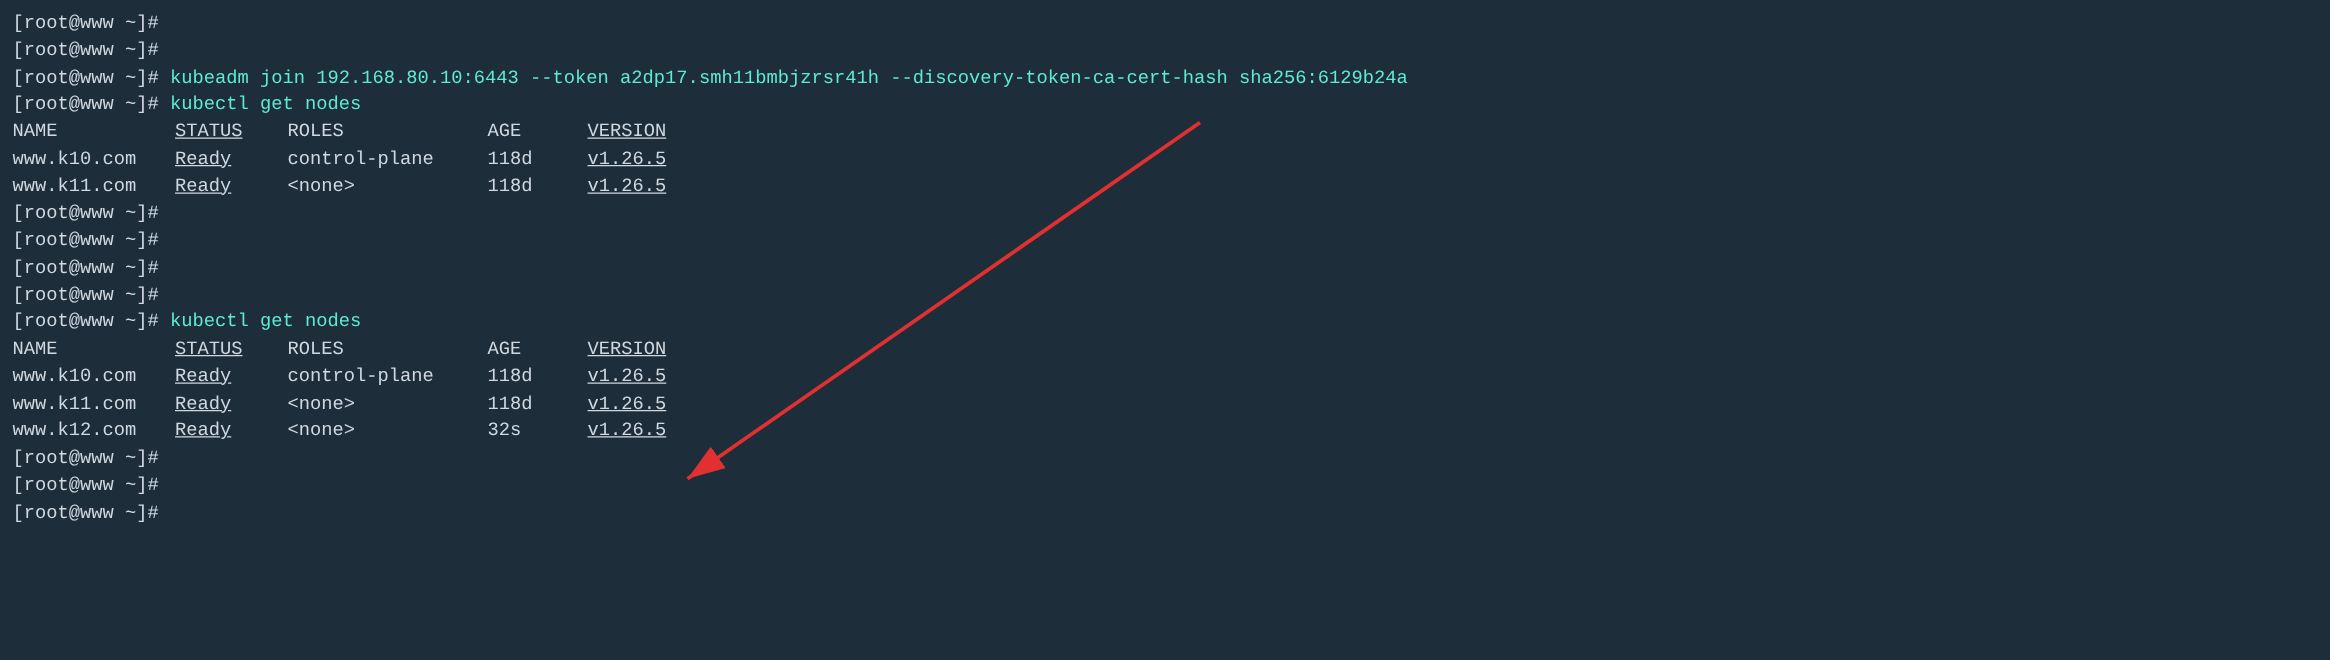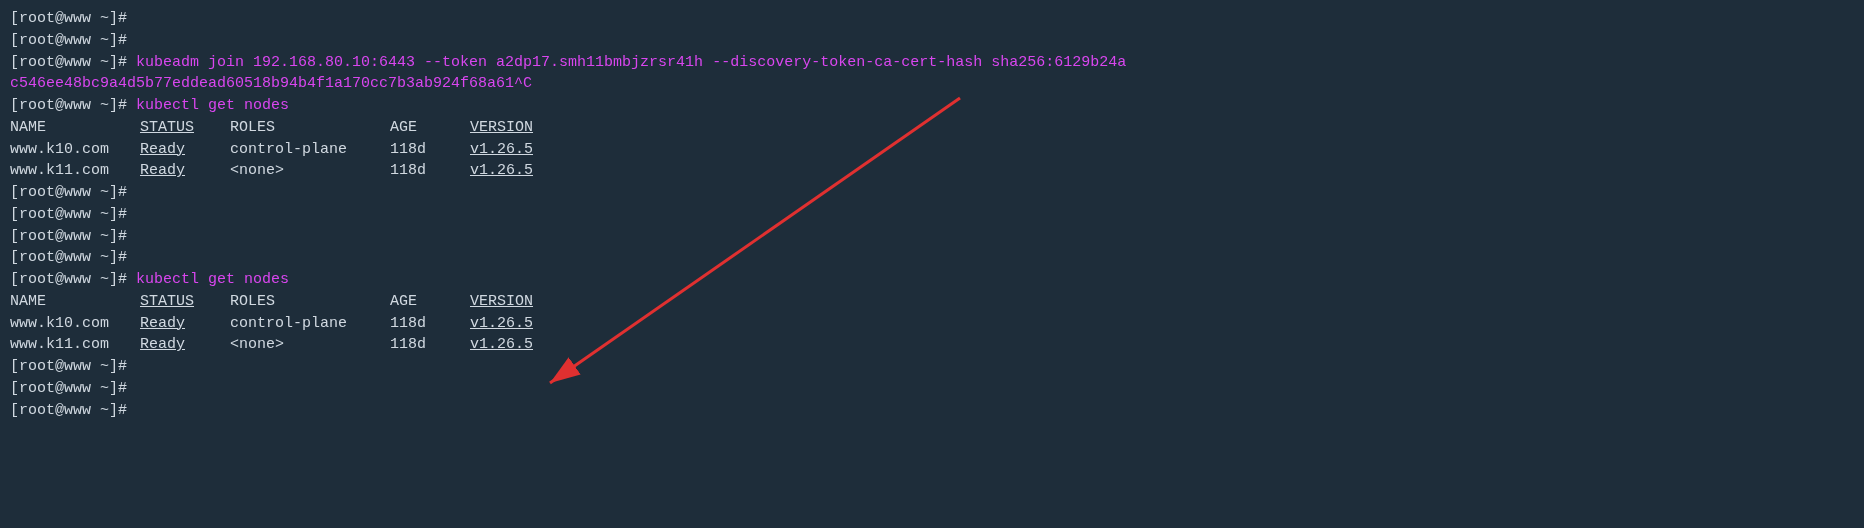--- a/index.html
+++ b/index.html
@@ -30,21 +30,21 @@
     .line {
       white-space: pre;
       display: block;
     }
 
     .prompt {
       color: #d0d8e0;
     }
 
     .cmd {
-      color: #d946ef;
+      color: #5eead4;
     }
 
     .col-name   { display: inline-block; min-width: 130px; }
     .col-status { display: inline-block; min-width: 90px; text-decoration: underline; }
     .col-roles  { display: inline-block; min-width: 160px; }
     .col-age    { display: inline-block; min-width: 80px; }
     .col-ver    { display: inline-block; text-decoration: underline; }
 
     
     .arrow-overlay {
@@ -69,37 +69,37 @@
     </defs>
     <line x1="950" y1="90" x2="540" y2="375" stroke="#e03030" stroke-width="3" marker-end="url(#arrowhead)"></line>
   </svg>
 
   <span class="line"><span class="prompt">[root@www ~]#</span></span>
 
   <span class="line"><span class="prompt">[root@www ~]#</span></span>
 
   <span class="line"><span class="prompt">[root@www ~]# </span><span class="cmd">kubeadm join 192.168.80.10:6443 --token a2dp17.smh11bmbjzrsr41h --discovery-token-ca-cert-hash sha256:6129b24a</span></span>
 
-  <span class="line"><span class="cmd">c546ee48bc9a4d5b77eddead60518b94b4f1a170cc7b3ab924f68a61^C</span></span>
 
   <span class="line"><span class="prompt">[root@www ~]# </span><span class="cmd">kubectl get nodes</span></span>
 
   <span class="line"><span class="col-name">NAME</span><span class="col-status">STATUS</span><span class="col-roles">ROLES</span><span class="col-age">AGE</span><span class="col-ver">VERSION</span></span>
 
   <span class="line"><span class="col-name">www.k10.com</span><span class="col-status">Ready</span><span class="col-roles">control-plane</span><span class="col-age">118d</span><span class="col-ver">v1.26.5</span></span>
   <span class="line"><span class="col-name">www.k11.com</span><span class="col-status">Ready</span><span class="col-roles">&lt;none&gt;</span><span class="col-age">118d</span><span class="col-ver">v1.26.5</span></span>
 
   <span class="line"><span class="prompt">[root@www ~]#</span></span>
   <span class="line"><span class="prompt">[root@www ~]#</span></span>
   <span class="line"><span class="prompt">[root@www ~]#</span></span>
   <span class="line"><span class="prompt">[root@www ~]#</span></span>
 
   <span class="line"><span class="prompt">[root@www ~]# </span><span class="cmd">kubectl get nodes</span></span>
 
   <span class="line"><span class="col-name">NAME</span><span class="col-status">STATUS</span><span class="col-roles">ROLES</span><span class="col-age">AGE</span><span class="col-ver">VERSION</span></span>
 
   <span class="line"><span class="col-name">www.k10.com</span><span class="col-status">Ready</span><span class="col-roles">control-plane</span><span class="col-age">118d</span><span class="col-ver">v1.26.5</span></span>
   <span class="line"><span class="col-name">www.k11.com</span><span class="col-status">Ready</span><span class="col-roles">&lt;none&gt;</span><span class="col-age">118d</span><span class="col-ver">v1.26.5</span></span>
+  <span class="line"><span class="col-name">www.k12.com</span><span class="col-status">Ready</span><span class="col-roles">&lt;none&gt;</span><span class="col-age">32s</span><span class="col-ver">v1.26.5</span></span>
 
   <span class="line"><span class="prompt">[root@www ~]#</span></span>
   <span class="line"><span class="prompt">[root@www ~]#</span></span>
   <span class="line"><span class="prompt">[root@www ~]#</span></span>
 </div>
 
 </body></html>

